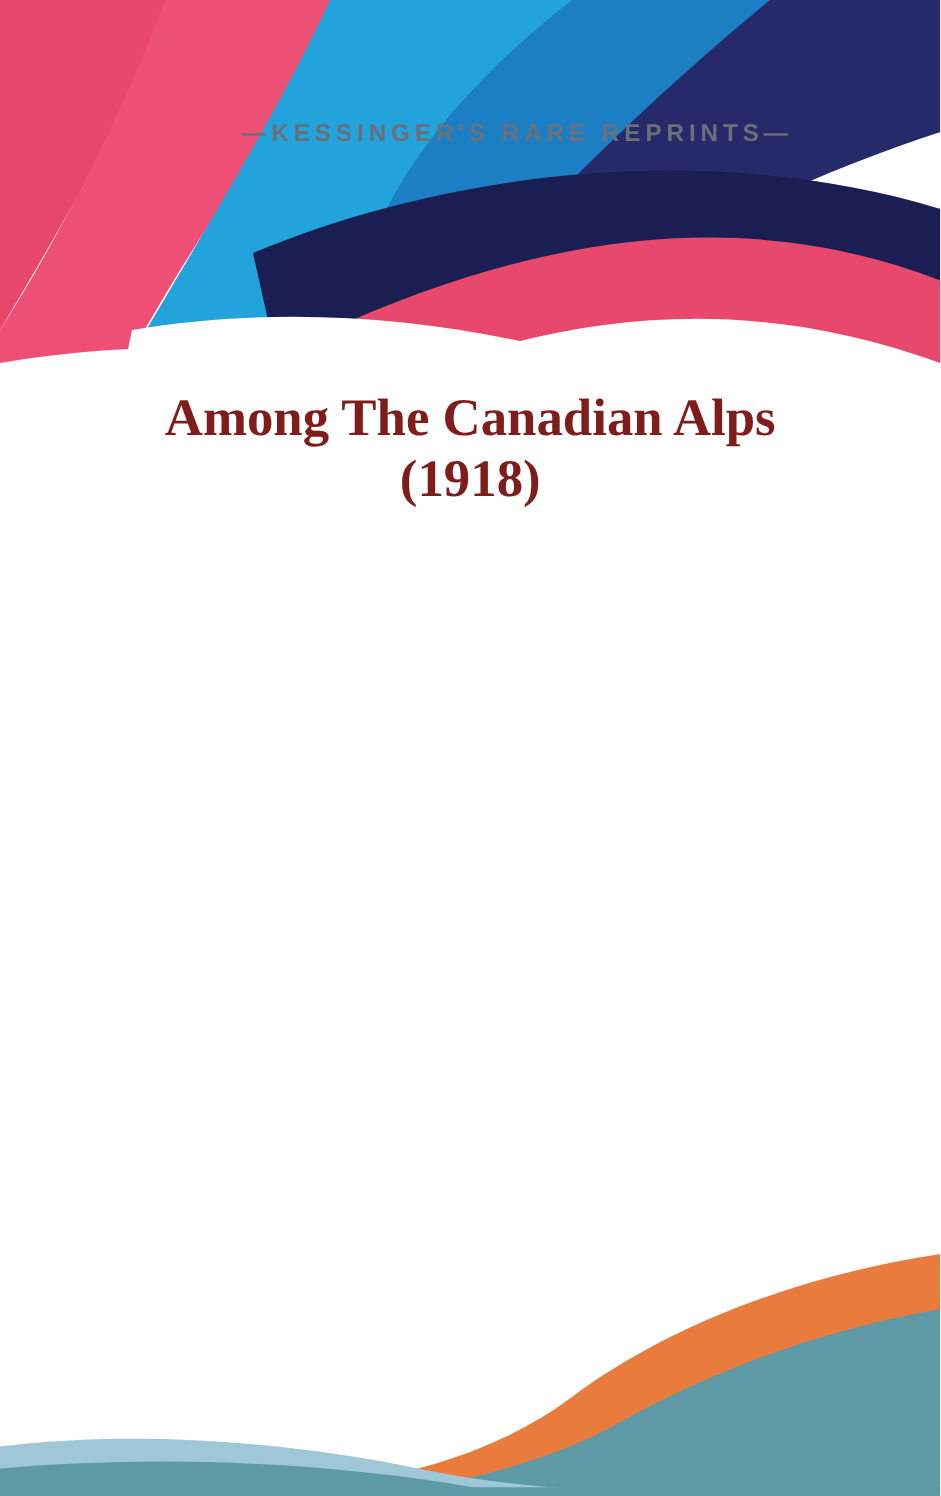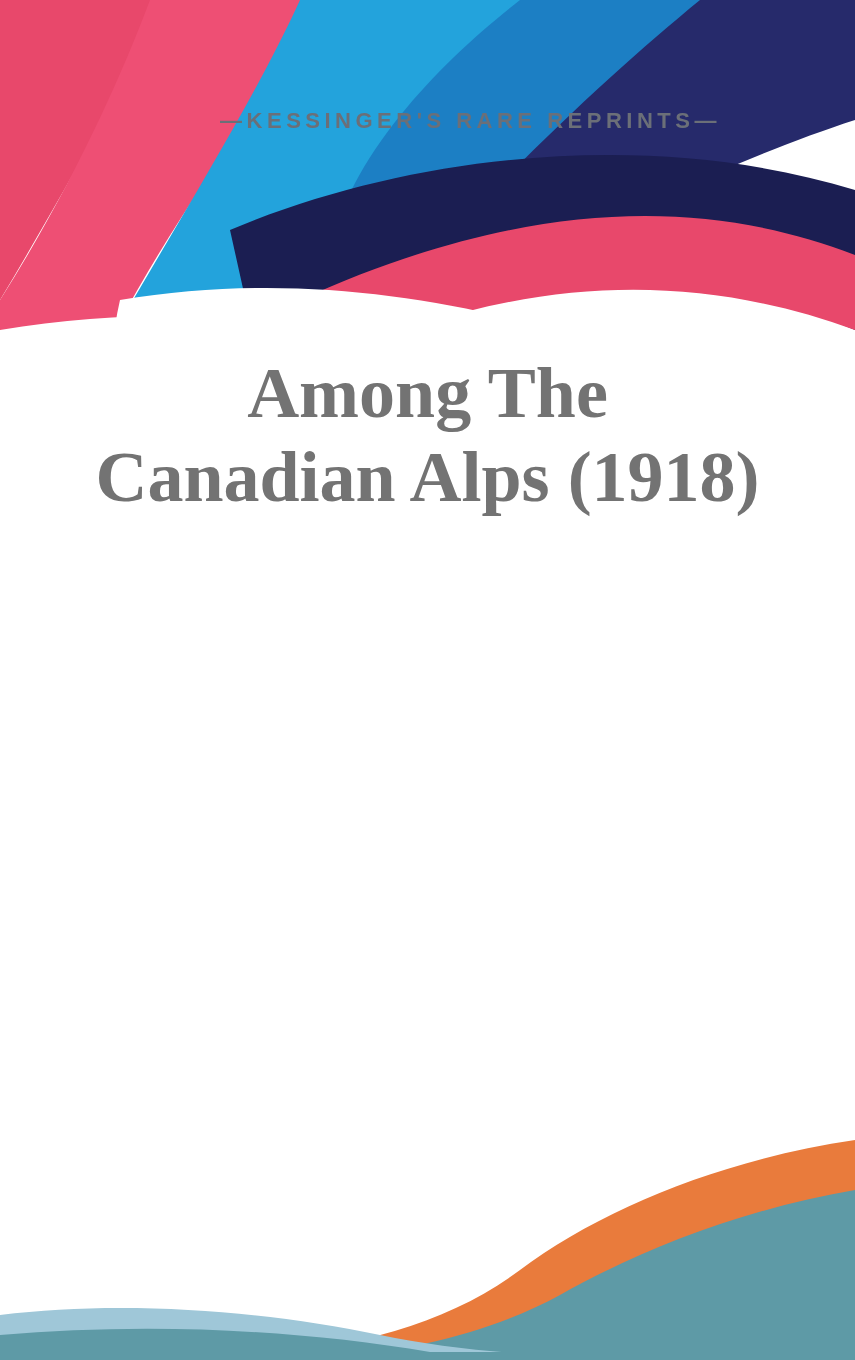--- a/index.html
+++ b/index.html
@@ -40,23 +40,23 @@
   }
 
   #title {
     position: absolute;
     top: 352px;
     left: 95px;
     width: 665px;
     text-align: center;
     font-family: "Liberation Serif", serif;
     font-weight: bold;
-    font-size: 72px;
+    font-size: 48px;
     line-height: 1.16;
-    color: #737373;
+    color: #7f1d1d;
   }
 
   #author {
     position: absolute;
     top: 1083px;
     left: 125px;
     width: 605px;
     text-align: center;
     font-family: "Liberation Serif", serif;
     font-weight: bold;

